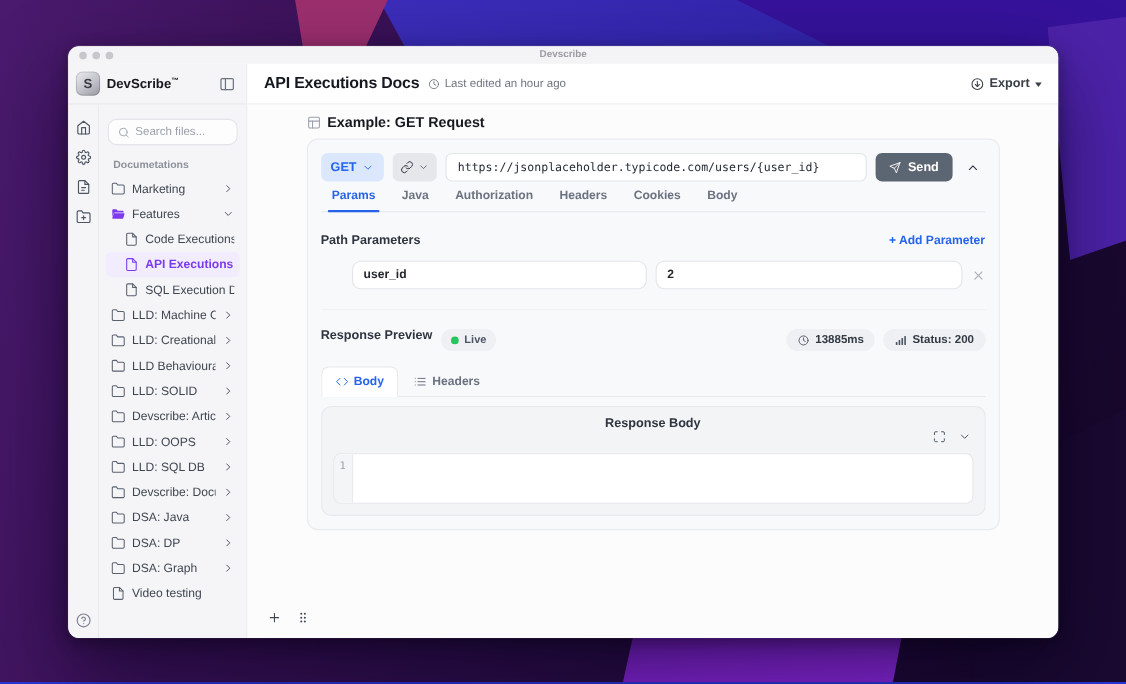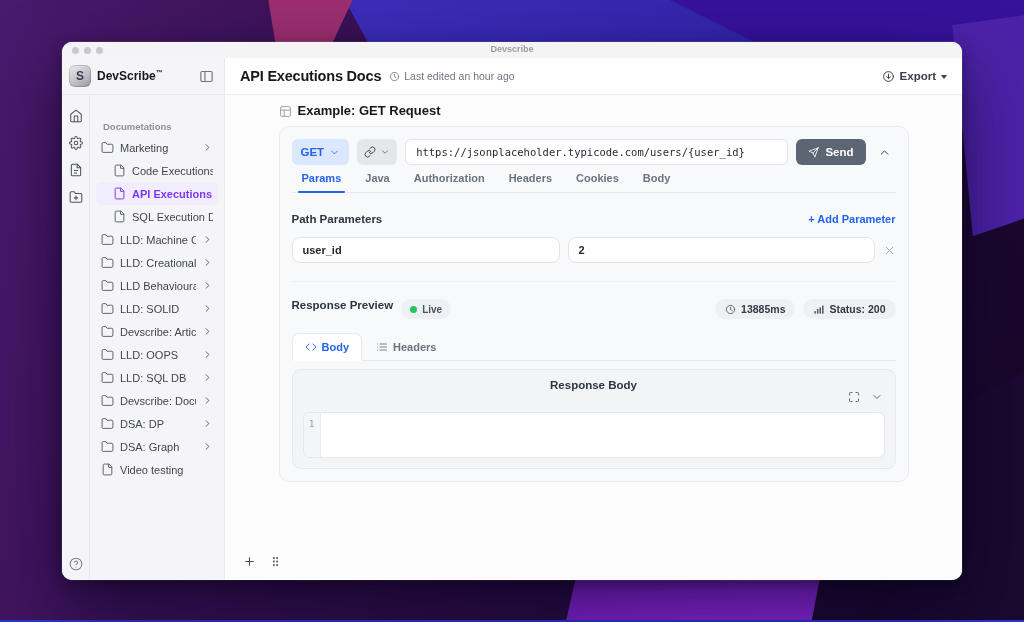--- a/index.html
+++ b/index.html
@@ -117,21 +117,21 @@
   .req-tab.active { color:var(--accent-blue,#2563eb); }
   .req-tab.active:after { content:""; position:absolute; left:6px; right:6px; bottom:-1px; height:2px; border-radius:2px; background:var(--accent-blue,#2563eb); }
 
   .params-head { display:flex; align-items:center; margin-top:20px; }
   .params-label { font-size:11.5px; font-weight:700; color:#2f3540; }
   .add-param { margin-left:auto; font-size:11px; font-weight:600; color:var(--accent-blue,#2563eb); cursor:pointer; }
 
   .param-row { display:flex; align-items:center; gap:8px; margin-top:12px; }
   .param-input { height:26px; background:#fff; border:1px solid #e3e5e9; border-radius:8px;
     display:flex; align-items:center; padding:0 10px; font-size:11px; font-weight:600; color:#23262d; }
-  .param-key { width:268px; flex:0 0 auto; }
+  .param-key { width:268px; flex:0 0 auto;margin-left:28px; }
   .param-val { flex:1; }
   .param-x { width:13px; height:13px; color:#a6abb4; cursor:pointer; }
   .param-x svg { width:13px; height:13px; }
 
   .resp-sep { height:1px; background:#eef0f3; margin-top:18px; }
 
   .resp-row { display:flex; gap:8px; margin-top:17px; }
   .resp-label { font-size:11.5px; font-weight:700; color:#2f3540; }
   .live-pill { display:flex; align-items:center; gap:5px; background:#eef0f3; border-radius:999px; padding:3px 9px;
     font-size:10px; font-weight:600; color:#4b5563; }
@@ -232,35 +232,58 @@
               </span>
             <span class="rail-help">
                 <svg viewBox="0 0 24 24" fill="none" stroke="currentColor" stroke-width="1.8" stroke-linecap="round" stroke-linejoin="round">
                   <circle cx="12" cy="12" r="10"></circle>
                   <path d="M9.09 9a3 3 0 0 1 5.83 1c0 2-3 3-3 3"></path>
                   <line x1="12" y1="17" x2="12.01" y2="17"></line>
                 </svg>
               </span>
           </div>
           <div class="tree-col">
+            <div class="search">
+              <span>
+                  <svg viewBox="0 0 24 24" fill="none" stroke="currentColor" stroke-width="1.8" stroke-linecap="round" stroke-linejoin="round">
+                    <circle cx="11" cy="11" r="7.5"></circle>
+                    <line x1="21" y1="21" x2="16.7" y2="16.7"></line>
+                  </svg>
+                </span>
+              <input placeholder="Search files..." style="">
+            </div>
             <div class="section-label">Documetations</div>
             <div class="tree" id="sidebar-tree">
                 <div class="tree-item">
                   <span class="ticon">
                     <svg viewBox="0 0 24 24" fill="none" stroke="currentColor" stroke-width="1.8" stroke-linecap="round" stroke-linejoin="round">
                       <path d="M22 19a2 2 0 0 1-2 2H4a2 2 0 0 1-2-2V5a2 2 0 0 1 2-2h5l2 3h9a2 2 0 0 1 2 2z"></path>
                     </svg>
                   </span>
                   <span class="label">Marketing</span>
                   <span class="chev">
                     <svg viewBox="0 0 24 24" fill="none" stroke="currentColor" stroke-width="1.8" stroke-linecap="round" stroke-linejoin="round">
                       <polyline points="9 18 15 12 9 6"></polyline>
                     </svg>
                   </span>
                 </div>
+                <div class="tree-item purple-icon">
+                  <span class="ticon">
+                    <svg viewBox="0 0 24 24" fill="none" stroke="currentColor" stroke-width="1.8" stroke-linecap="round" stroke-linejoin="round">
+                      <path fill="currentColor" stroke="none" d="M2 5.5A1.5 1.5 0 0 1 3.5 4H9l2 2.5h8.5A1.5 1.5 0 0 1 21 8v1.5H6.6a2.6 2.6 0 0 0-2.47 1.78L2 16.5z"></path>
+                      <path fill="currentColor" stroke="none" d="M6.6 11h14.9a1 1 0 0 1 .96 1.27l-1.9 6.73A1.4 1.4 0 0 1 19.2 20H3.4a1.4 1.4 0 0 1-1.35-1.77l2.2-6.2A1.4 1.4 0 0 1 6.6 11z"></path>
+                    </svg>
+                  </span>
+                  <span class="label">Features</span>
+                  <span class="chev">
+                    <svg viewBox="0 0 24 24" fill="none" stroke="currentColor" stroke-width="1.8" stroke-linecap="round" stroke-linejoin="round">
+                      <polyline points="6 9 12 15 18 9"></polyline>
+                    </svg>
+                  </span>
+                </div>
                 <div class="tree-item indent">
                   <span class="ticon">
                     <svg viewBox="0 0 24 24" fill="none" stroke="currentColor" stroke-width="1.8" stroke-linecap="round" stroke-linejoin="round">
                       <path d="M14 2H6a2 2 0 0 0-2 2v16a2 2 0 0 0 2 2h12a2 2 0 0 0 2-2V8z"></path>
                       <polyline points="14 2 14 8 20 8"></polyline>
                     </svg>
                   </span>
                   <span class="label">Code Executions Docs</span>
                 </div>
                 <div class="tree-item indent active">
@@ -372,20 +395,33 @@
                     </svg>
                   </span>
                 </div>
                 <div class="tree-item">
                   <span class="ticon">
                     <svg viewBox="0 0 24 24" fill="none" stroke="currentColor" stroke-width="1.8" stroke-linecap="round" stroke-linejoin="round">
                       <path d="M22 19a2 2 0 0 1-2 2H4a2 2 0 0 1-2-2V5a2 2 0 0 1 2-2h5l2 3h9a2 2 0 0 1 2 2z"></path>
                     </svg>
                   </span>
                   <span class="label">Devscribe: Docu...</span>
+                  <span class="chev">
+                    <svg viewBox="0 0 24 24" fill="none" stroke="currentColor" stroke-width="1.8" stroke-linecap="round" stroke-linejoin="round">
+                      <polyline points="9 18 15 12 9 6"></polyline>
+                    </svg>
+                  </span>
+                </div>
+                <div class="tree-item">
+                  <span class="ticon">
+                    <svg viewBox="0 0 24 24" fill="none" stroke="currentColor" stroke-width="1.8" stroke-linecap="round" stroke-linejoin="round">
+                      <path d="M22 19a2 2 0 0 1-2 2H4a2 2 0 0 1-2-2V5a2 2 0 0 1 2-2h5l2 3h9a2 2 0 0 1 2 2z"></path>
+                    </svg>
+                  </span>
+                  <span class="label">DSA: Java</span>
                   <span class="chev">
                     <svg viewBox="0 0 24 24" fill="none" stroke="currentColor" stroke-width="1.8" stroke-linecap="round" stroke-linejoin="round">
                       <polyline points="9 18 15 12 9 6"></polyline>
                     </svg>
                   </span>
                 </div>
                 <div class="tree-item">
                   <span class="ticon">
                     <svg viewBox="0 0 24 24" fill="none" stroke="currentColor" stroke-width="1.8" stroke-linecap="round" stroke-linejoin="round">
                       <path d="M22 19a2 2 0 0 1-2 2H4a2 2 0 0 1-2-2V5a2 2 0 0 1 2-2h5l2 3h9a2 2 0 0 1 2 2z"></path>

